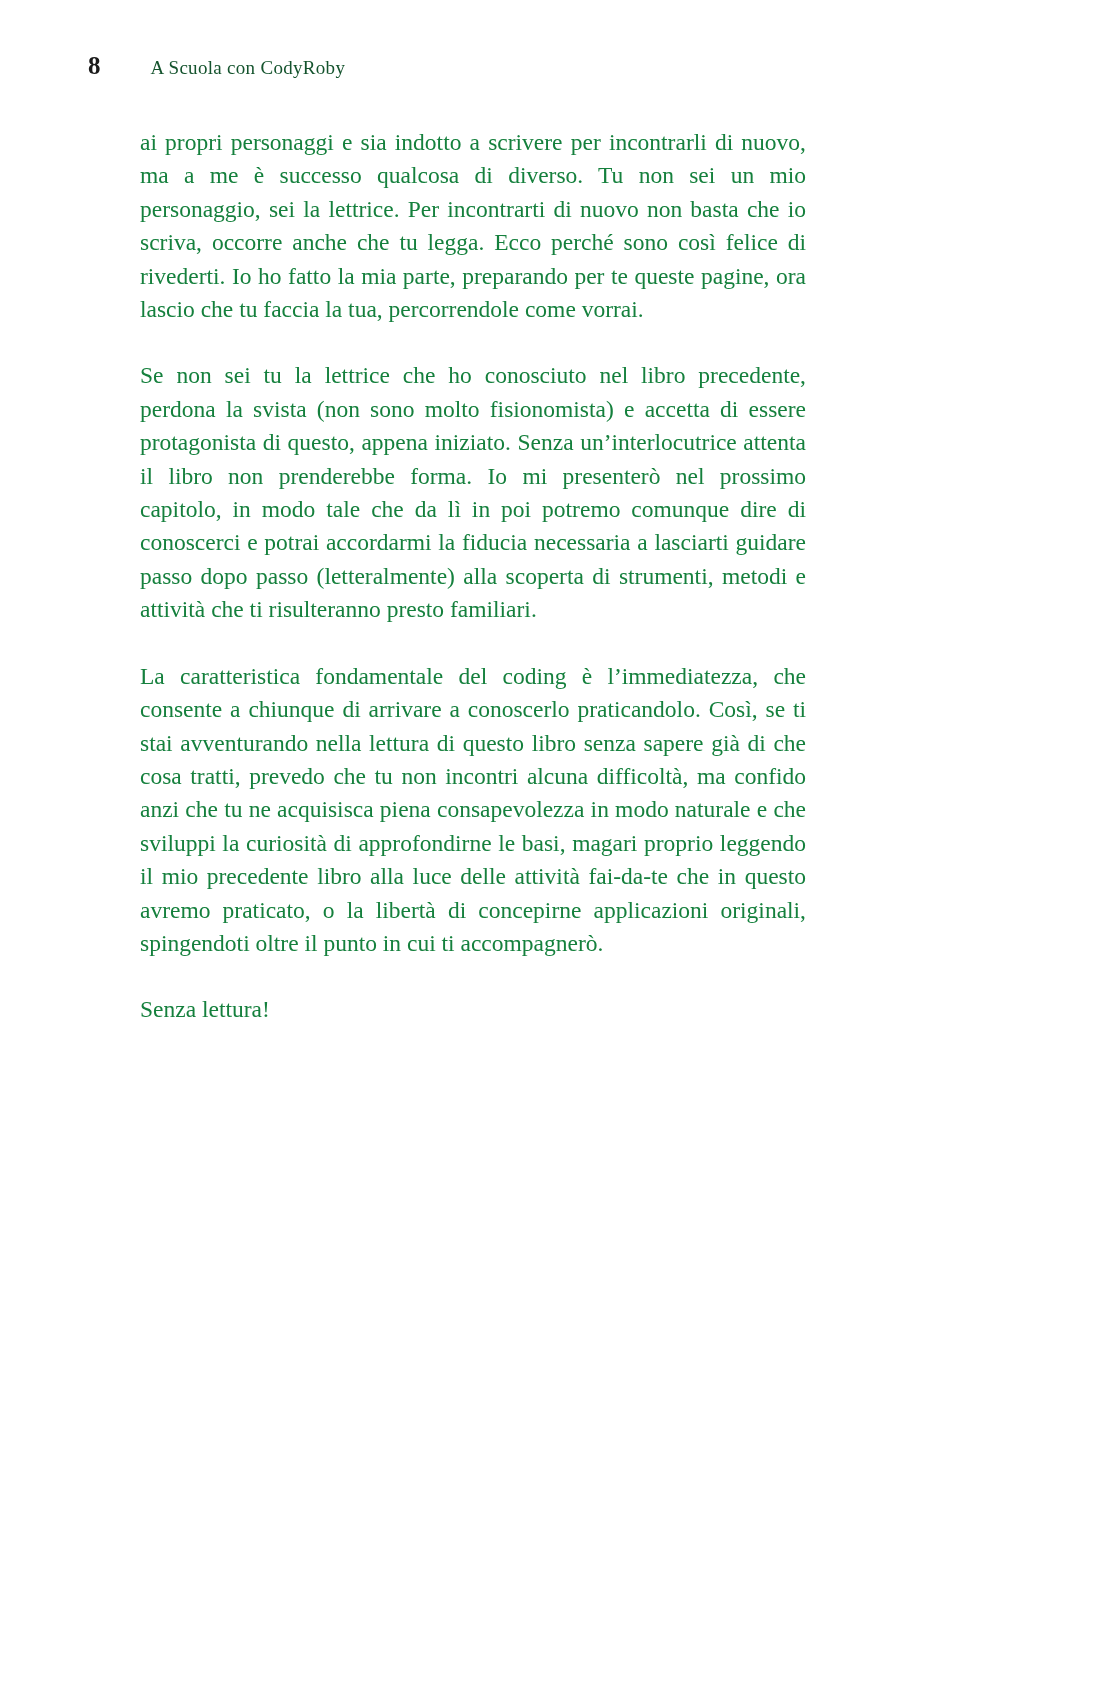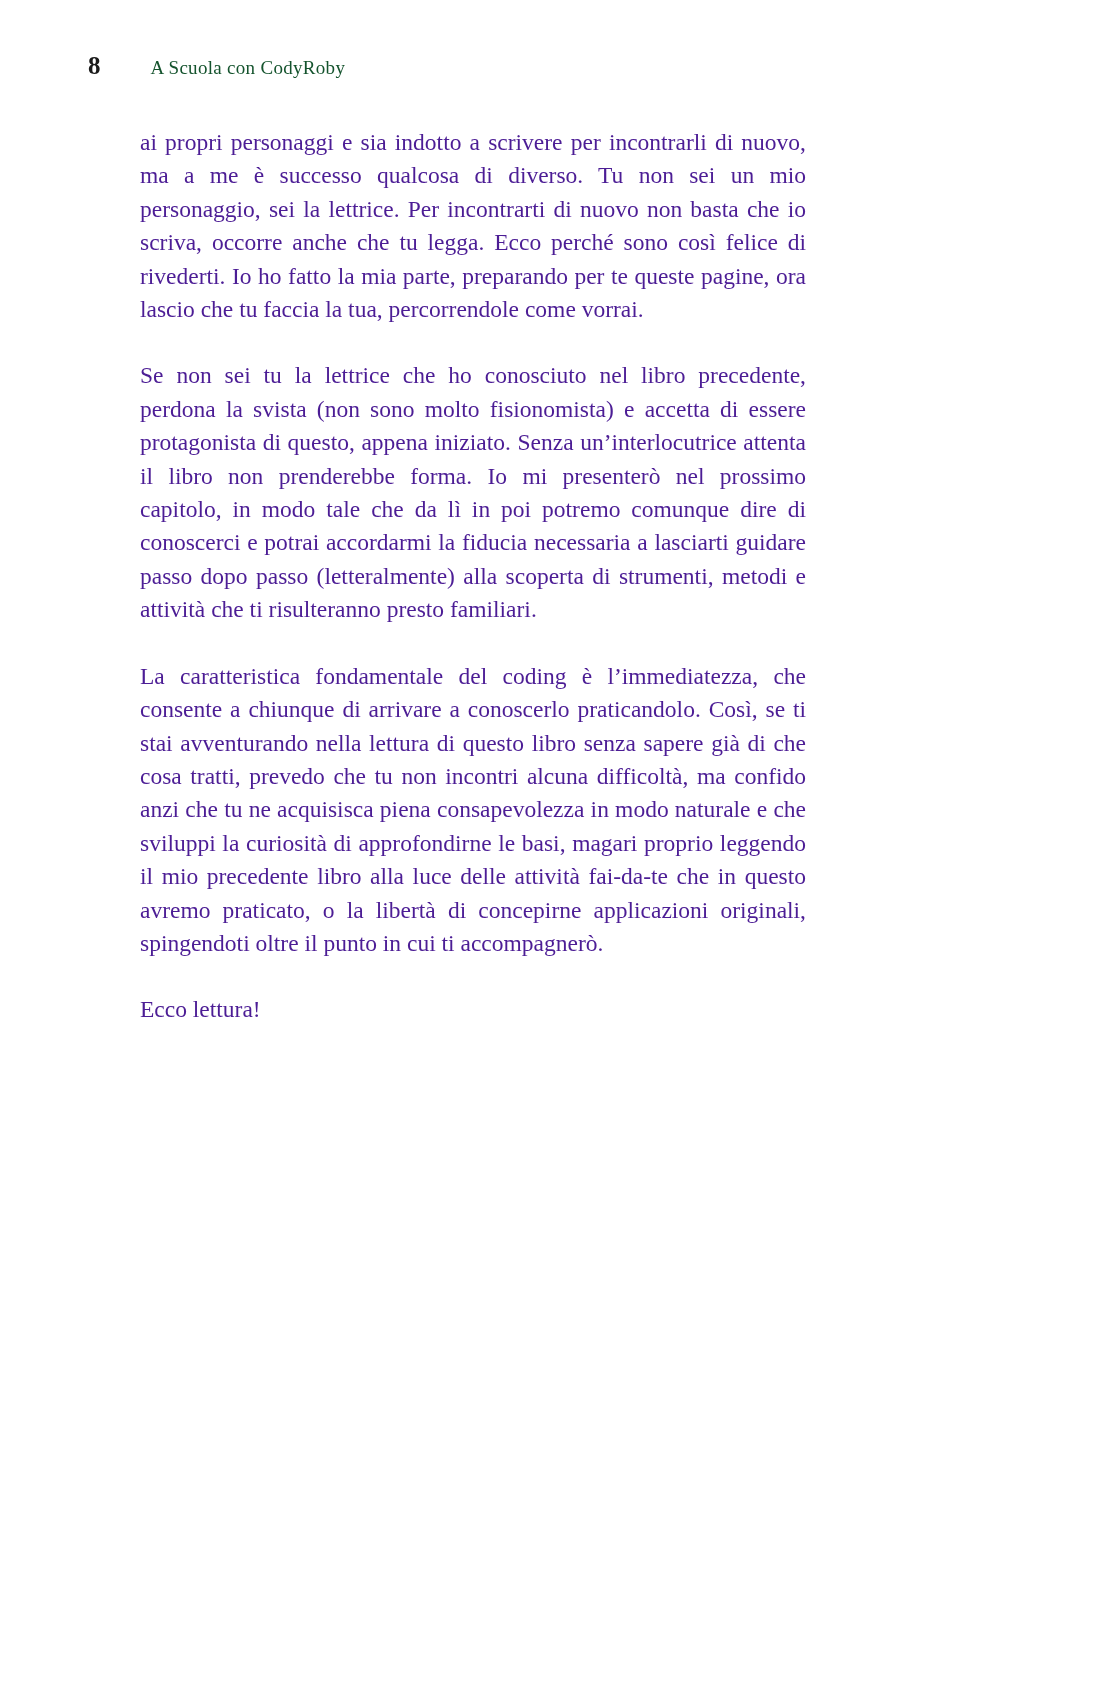--- a/index.html
+++ b/index.html
@@ -37,21 +37,21 @@
   .body-text {
     position: absolute;
     top: 126px;
     left: 140px;
     width: 666px;
     font-size: 23.5px;
     line-height: 33.4px;
     text-align: justify;
     hyphens: auto;
     -webkit-hyphens: auto;
-    color: #4c1d95;
+    color: #15803d;
   }
   .body-text p {
     margin: 0 0 33px 0;
   }
   .body-text p.closing {
     text-align: left;
     margin-bottom: 0;
   }
 </style>
 </head>
@@ -61,16 +61,16 @@
 
   <div class="header">
     <span class="page-number">8</span>
     <span class="running-title">A Scuola con CodyRoby</span>
   </div>
 
   <div class="body-text">
     <p>ai propri personaggi e sia indotto a scrivere per incontrarli di nuovo, ma a me è successo qualcosa di diverso. Tu non sei un mio personaggio, sei la lettrice. Per incontrarti di nuovo non basta che io scriva, occorre anche che tu legga. Ecco perché sono così felice di rivederti. Io ho fatto la mia parte, preparando per te queste pagine, ora lascio che tu faccia la tua, percorrendole come vorrai.</p>
     <p>Se non sei tu la lettrice che ho conosciuto nel libro precedente, perdona la svista (non sono molto fisionomista) e accetta di essere protagonista di questo, appena iniziato. Senza un’interlocutrice attenta il libro non prenderebbe forma. Io mi presenterò nel prossimo capitolo, in modo tale che da lì in poi potremo comunque dire di conoscerci e potrai accordarmi la fiducia necessaria a lasciarti guidare passo dopo passo (letteralmente) alla scoperta di strumenti, metodi e attività che ti risulteranno presto familiari.</p>
     <p>La caratteristica fondamentale del coding è l’immediatezza, che consente a chiunque di arrivare a conoscerlo praticandolo. Così, se ti stai avventurando nella lettura di questo libro senza sapere già di che cosa tratti, prevedo che tu non incontri alcuna difficoltà, ma confido anzi che tu ne acquisisca piena consapevolezza in modo naturale e che sviluppi la curiosità di approfondirne le basi, magari proprio leggendo il mio precedente libro alla luce delle attività fai-da-te che in questo avremo praticato, o la libertà di concepirne applicazioni originali, spingendoti oltre il punto in cui ti accompagnerò.</p>
-    <p class="closing">Ecco lettura!</p>
+    <p class="closing">Senza lettura!</p>
   </div>
 
 </div>
 
 </body></html>

